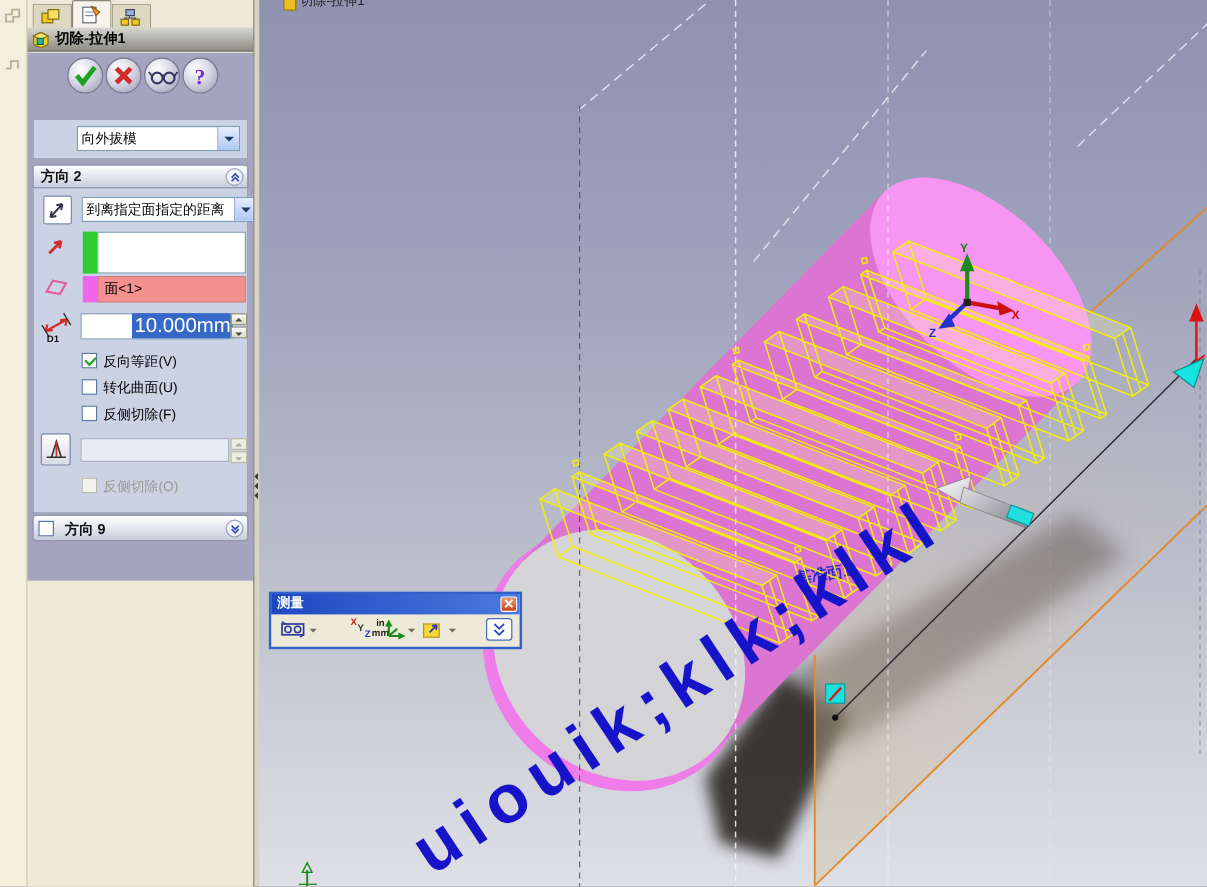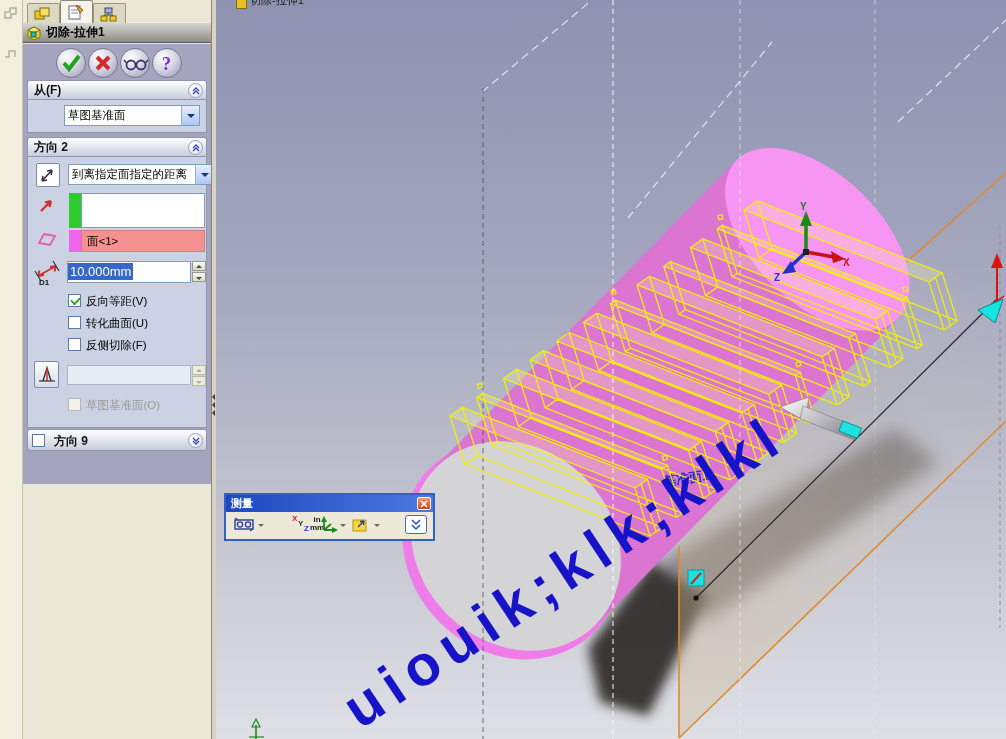--- a/index.html
+++ b/index.html
@@ -31,21 +31,21 @@
   .chev-btn svg{position:absolute;left:2px;top:2px;}
   .combo{position:absolute;height:21px;background:#fff;border:1px solid #7f9db9;box-sizing:border-box;overflow:hidden;}
   .combo-text{position:absolute;left:3px;top:2px;right:18px;white-space:nowrap;overflow:hidden;font-size:11.5px;color:#000;}
   .combo-arrow{position:absolute;right:0;top:0;width:17px;height:100%;
      background:linear-gradient(#e7eefe,#aec6f5);border-left:1px solid #98b0d8;}
   .combo-arrow i{position:absolute;left:5px;top:8px;width:0;height:0;border:4px solid transparent;border-top-color:#1a3a6a;}
   .icon-cell{position:absolute;}
   .strip{position:absolute;width:12px;}
   .listbox{position:absolute;background:#fff;border:1px solid #7f9db9;box-sizing:border-box;}
   .selbox{position:absolute;background:#f49090;border:1px solid #cc8080;box-sizing:border-box;font-size:11.5px;color:#000;line-height:20px;padding-left:5px;}
-  .input{position:absolute;background:#fff;border:1px solid #7f9db9;box-sizing:border-box;font-size:13px;line-height:20px;}
+  .input{position:absolute;background:#fff;border:1px solid #7f9db9;box-sizing:border-box;font-size:17px;line-height:20px;padding-left:42px;}
   .sel-text{background:#3668c8;color:#fff;padding:1px 2px;}
   .spin{position:absolute;width:14px;height:22px;}
   .spin .sb{position:absolute;left:0;width:14px;height:10px;background:linear-gradient(#fbfbf8,#d9d9cb);
      border:1px solid #9a9a8a;box-sizing:border-box;}
   .spin .sb.up{top:0}.spin .sb.dn{top:11px}
   .spin i{position:absolute;left:3px;width:0;height:0;border:3px solid transparent;}
   .spin .up i{top:3px;border-bottom-color:#4a4a3a;border-top-width:0;}
   .spin .dn i{top:4px;border-top-color:#4a4a3a;border-bottom-width:0;}
   .spin.disabled .sb{background:#ececdf;border-color:#b8b8a8;}
   .spin.disabled .up i{border-bottom-color:#b0b0a0}.spin.disabled .dn i{border-top-color:#b0b0a0}
@@ -146,31 +146,23 @@
             <circle cx="20" cy="16" r="4.5" fill="none" stroke="#3a3a6a" stroke-width="1.8"></circle>
             <path d="M14.5,15 Q15,12.5 15.5,15 M5.5,14 L3,11 M24.5,14 L27,11" fill="none" stroke="#3a3a6a" stroke-width="1.5"></path>
           </svg>
       </div>
       <div class="round-btn" style="left:129px">
         <svg width="28" height="28">
             <text x="9" y="21" font-size="18" font-weight="bold" fill="#7a2ad4" font-family="Liberation Serif,serif">?</text>
           </svg>
       </div>
 
-      <div class="sec-head" style="top:36px">
-        <span>从(F)</span>
-        <div class="chev-btn">
-          <svg width="10" height="10">
-              <path d="M2,5 L5,2 L8,5 M2,8 L5,5 L8,8" fill="none" stroke="#3a4ab0" stroke-width="1.4"></path>
-            </svg>
-        </div>
-      </div>
       <div class="sec-body" style="top:56px;height:33px">
         <div class="combo" style="left:36px;top:5px;width:136px">
-          <span class="combo-text">草图基准面</span>
+          <span class="combo-text">向外拔模</span>
           <span class="combo-arrow">
               <i></i>
             </span>
         </div>
       </div>
 
       <div class="sec-head" style="top:93px">
         <span>方向 2</span>
         <div class="chev-btn">
           <svg width="10" height="10">
@@ -253,21 +245,21 @@
         <div class="spin disabled" style="left:164px;top:208px">
           <span class="sb up">
               <i></i>
             </span>
           <span class="sb dn">
               <i></i>
             </span>
         </div>
         <div class="cbrow" style="top:241px">
           <span class="cb disabled"></span>
-          <span class="cblabel disabled">草图基准面(O)</span>
+          <span class="cblabel disabled">反侧切除(O)</span>
         </div>
       </div>
 
       <div class="sec-head" style="top:385px;height:22px;border-radius:3px">
         <span class="cb" style="left:4px;top:4px"></span>
         <span style="position:absolute;left:26px;top:2px">方向 9</span>
         <div class="chev-btn" style="top:3px">
           <svg width="10" height="10">
               <path d="M2,2 L5,5 L8,2 M2,5 L5,8 L8,5" fill="none" stroke="#3a4ab0" stroke-width="1.4"></path>
             </svg>

